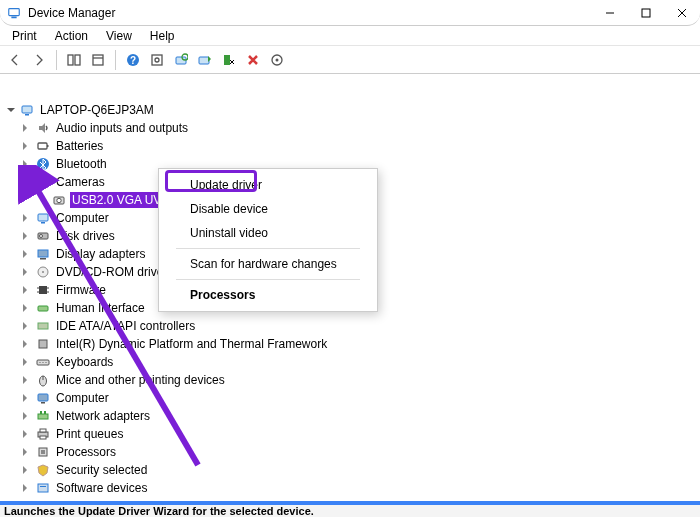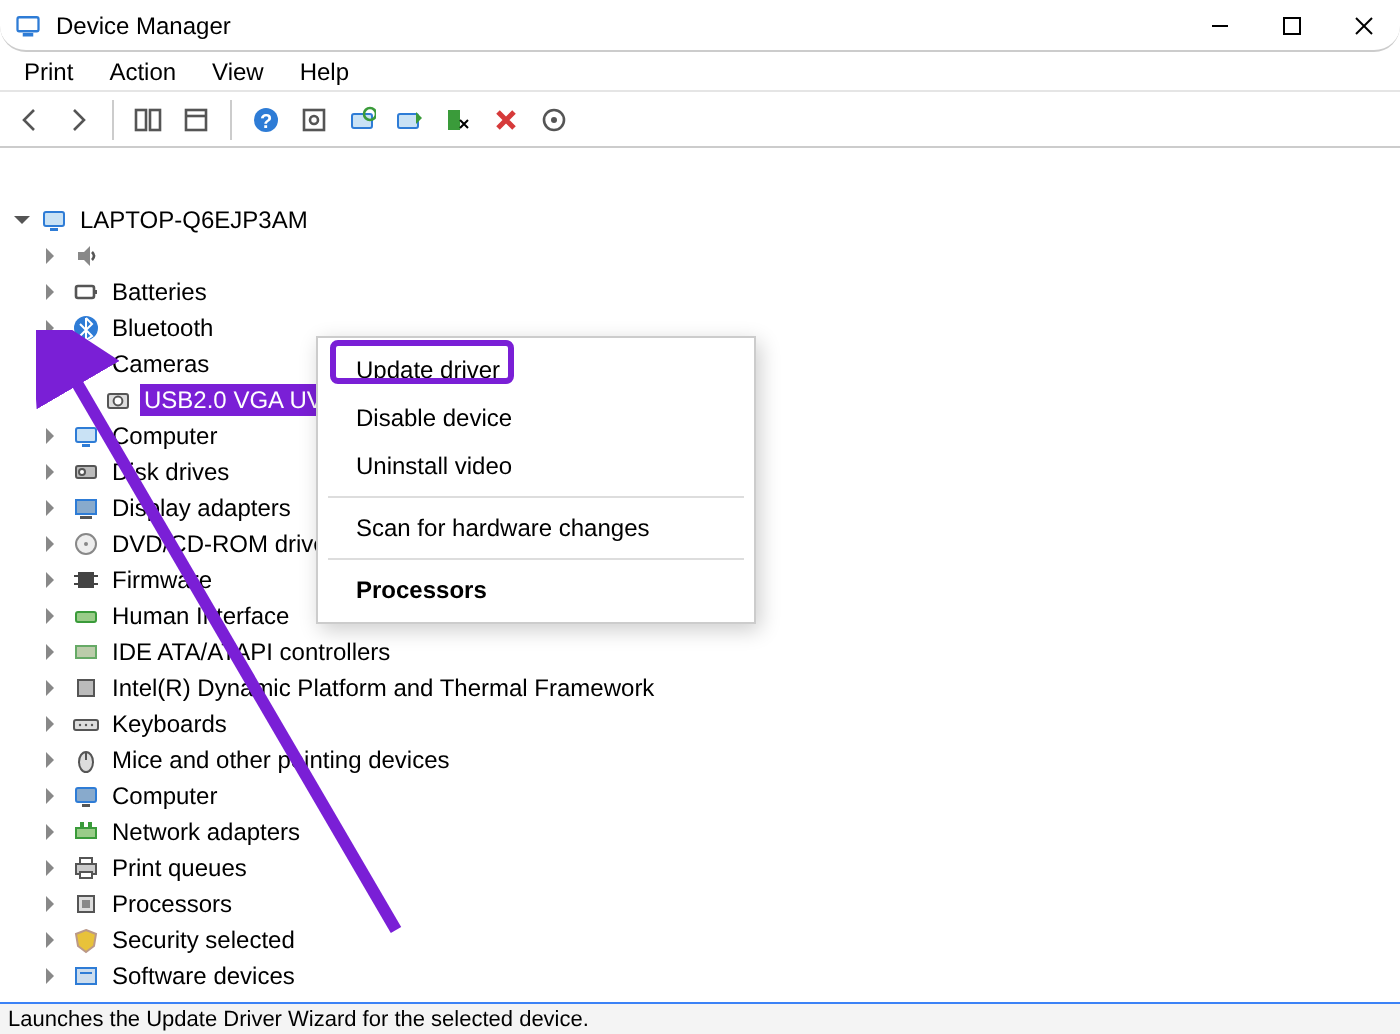--- a/index.html
+++ b/index.html
@@ -89,41 +89,42 @@
   .indent2 { padding-left: 32px; }
   
   .ctx {
     position:absolute;
     left: 158px;
     top: 168px;
     width: 220px;
     background:#fff;
     border:1px solid #ccc;
     box-shadow: 2px 3px 10px rgba(0,0,0,0.2);
-    padding: 4px 4px;
+    padding: 4px 16px;
     z-index: 10;
   }
   .ctx-item { padding: 5px 15px; cursor:default; }
   .ctx-sep { height:1px; background:#ddd; margin:3px 1px; }
   .ctx-bold { font-weight: bold; }
   .highlight-box {
     position:absolute;
     border: 3px solid #7a1fd6;
     border-radius:4px;
     pointer-events:none;
     z-index:11;
   }
   
   .statusbar {
     position:absolute; left:0; right:0; bottom:0; height:16px;
-    border-top:1px solid #3b82f6;
+    border-top:4px solid #3b82f6;
     padding: 1px 4px;
     display:flex; align-items:center;
     font-size:11px;
     background:#f4f4f4;
+    font-weight:bold;
   }
   
   .arrow-svg {
     position:absolute;
     left: 18px; top: 165px;
     width: 190px; height: 310px;
     z-index: 5;
     pointer-events:none;
   }
   
@@ -249,20 +250,21 @@
     </div>
 
     <div class="tree-row indent1">
       <span class="tw tw-closed"></span>
       <span class="node-icon">
           <svg width="14" height="14" viewBox="0 0 14 14">
             <path d="M3 5 L6 5 L9 2 L9 12 L6 9 L3 9 Z" fill="#888"></path>
             <path d="M10 5 Q12 7 10 9" class="ic-mono"></path>
           </svg>
         </span>
+      <span class="node-label">Audio inputs and outputs</span>
     </div>
 
     <div class="tree-row indent1">
       <span class="tw tw-closed"></span>
       <span class="node-icon">
           <svg width="14" height="14" viewBox="0 0 14 14">
             <rect x="2" y="4" width="9" height="6" rx="1" class="ic-mono"></rect>
             <rect x="11" y="6" width="1.5" height="2" fill="#555"></rect>
           </svg>
         </span>

